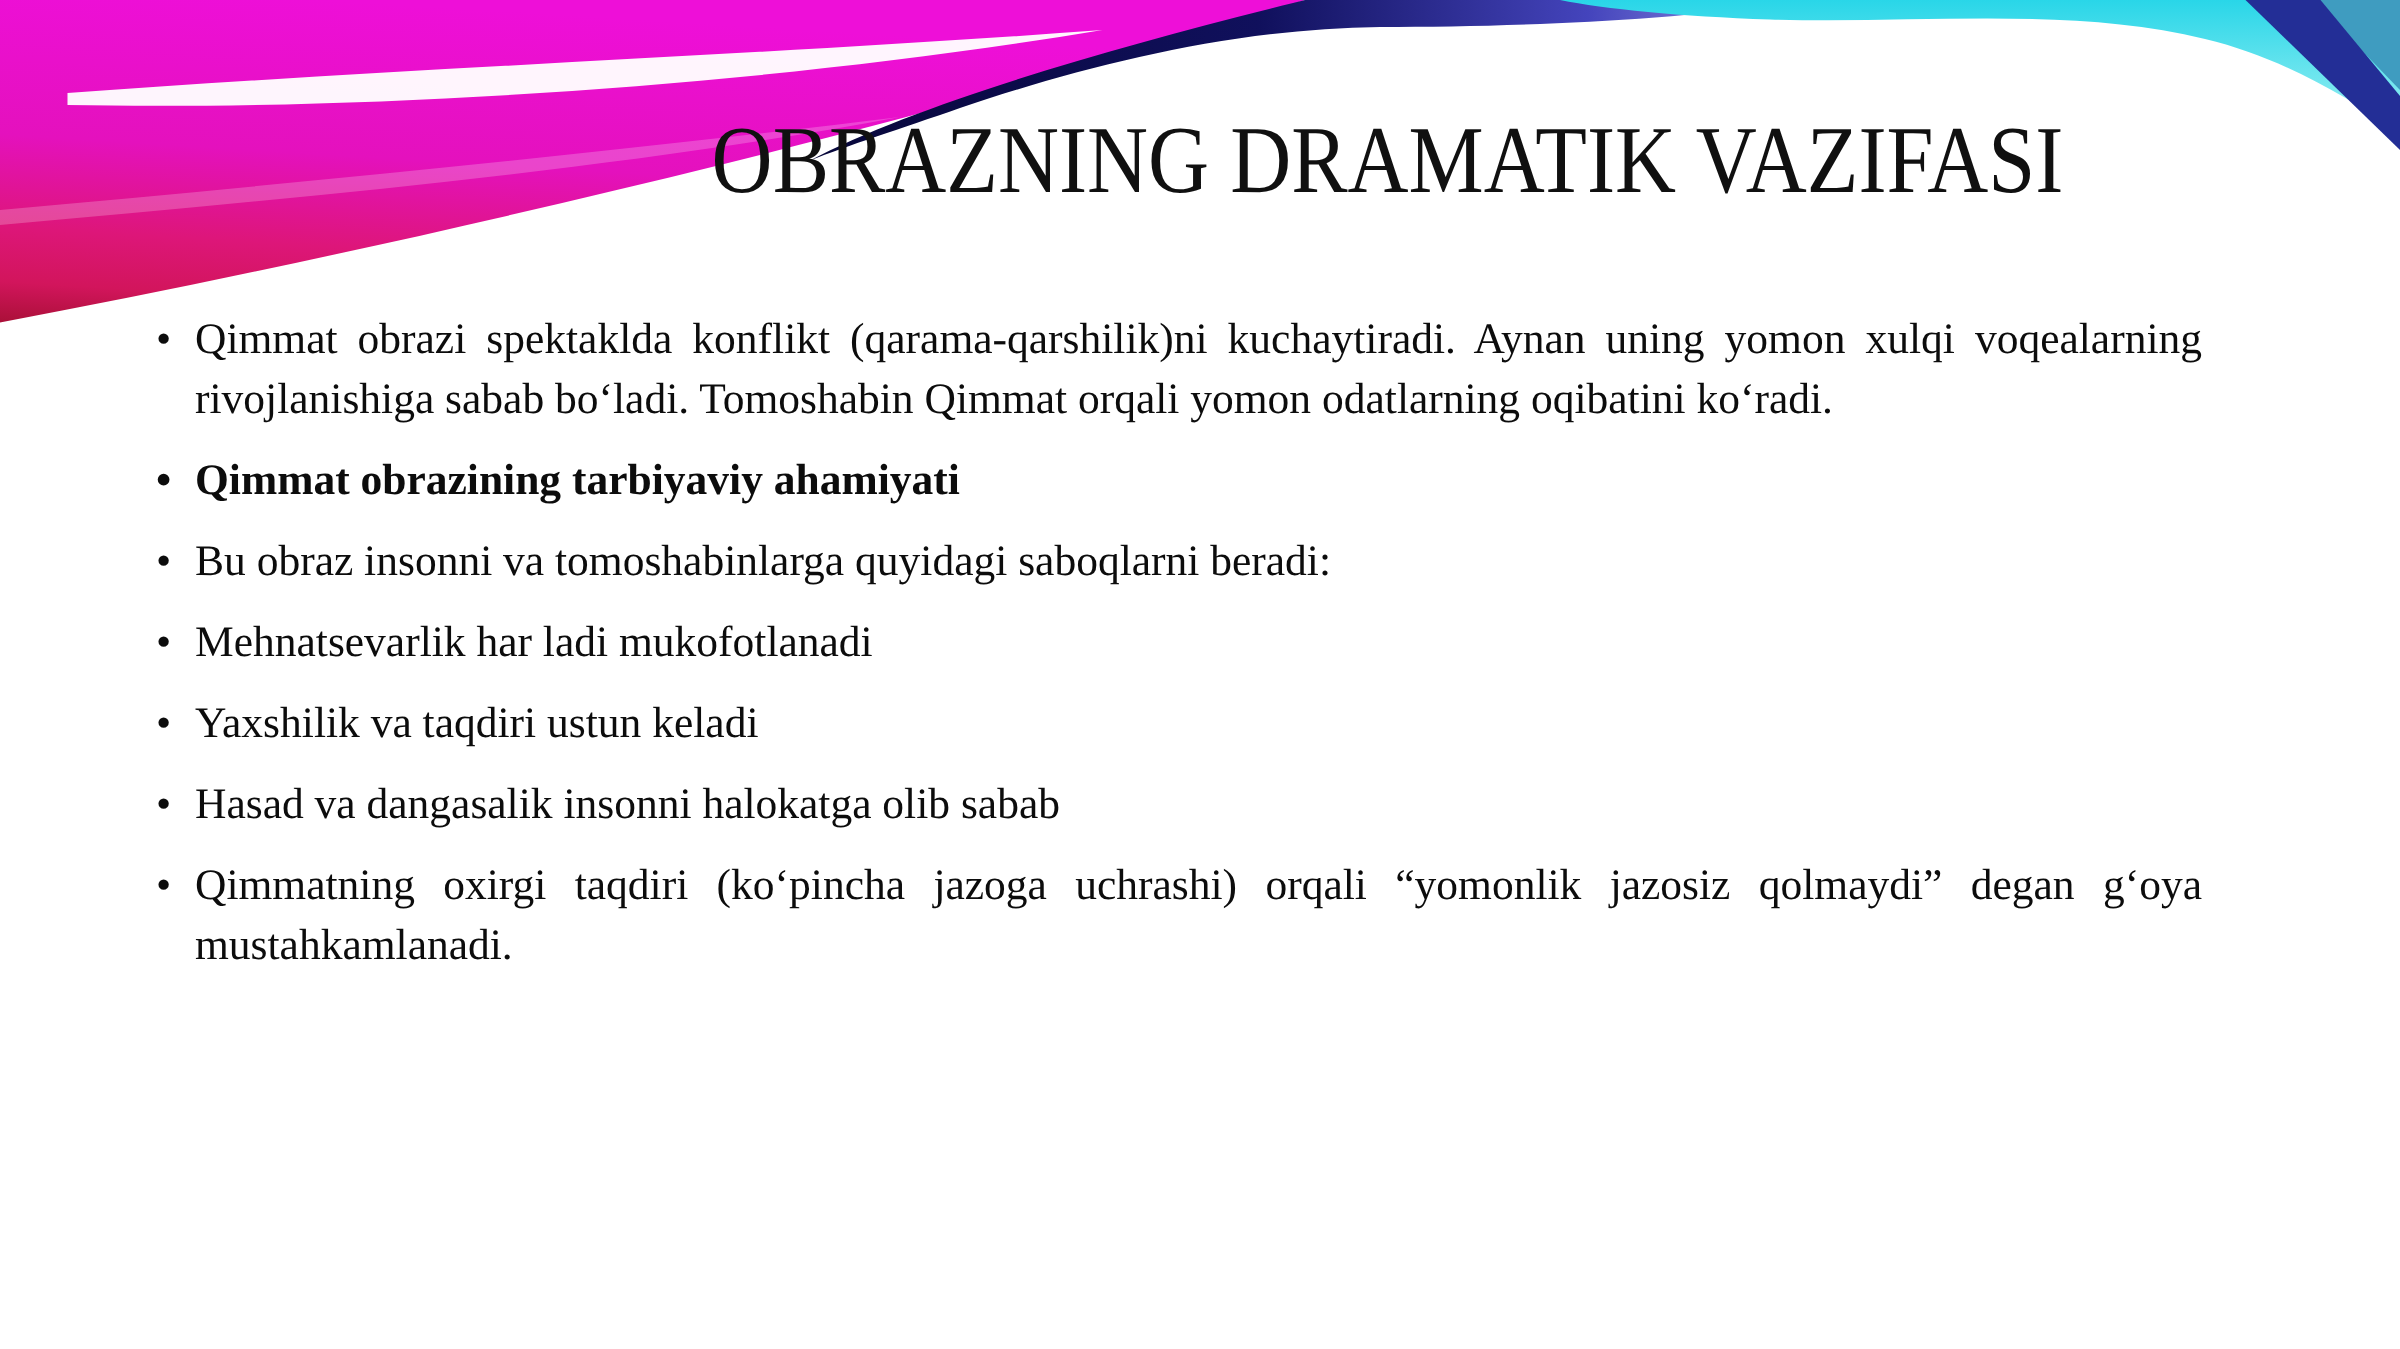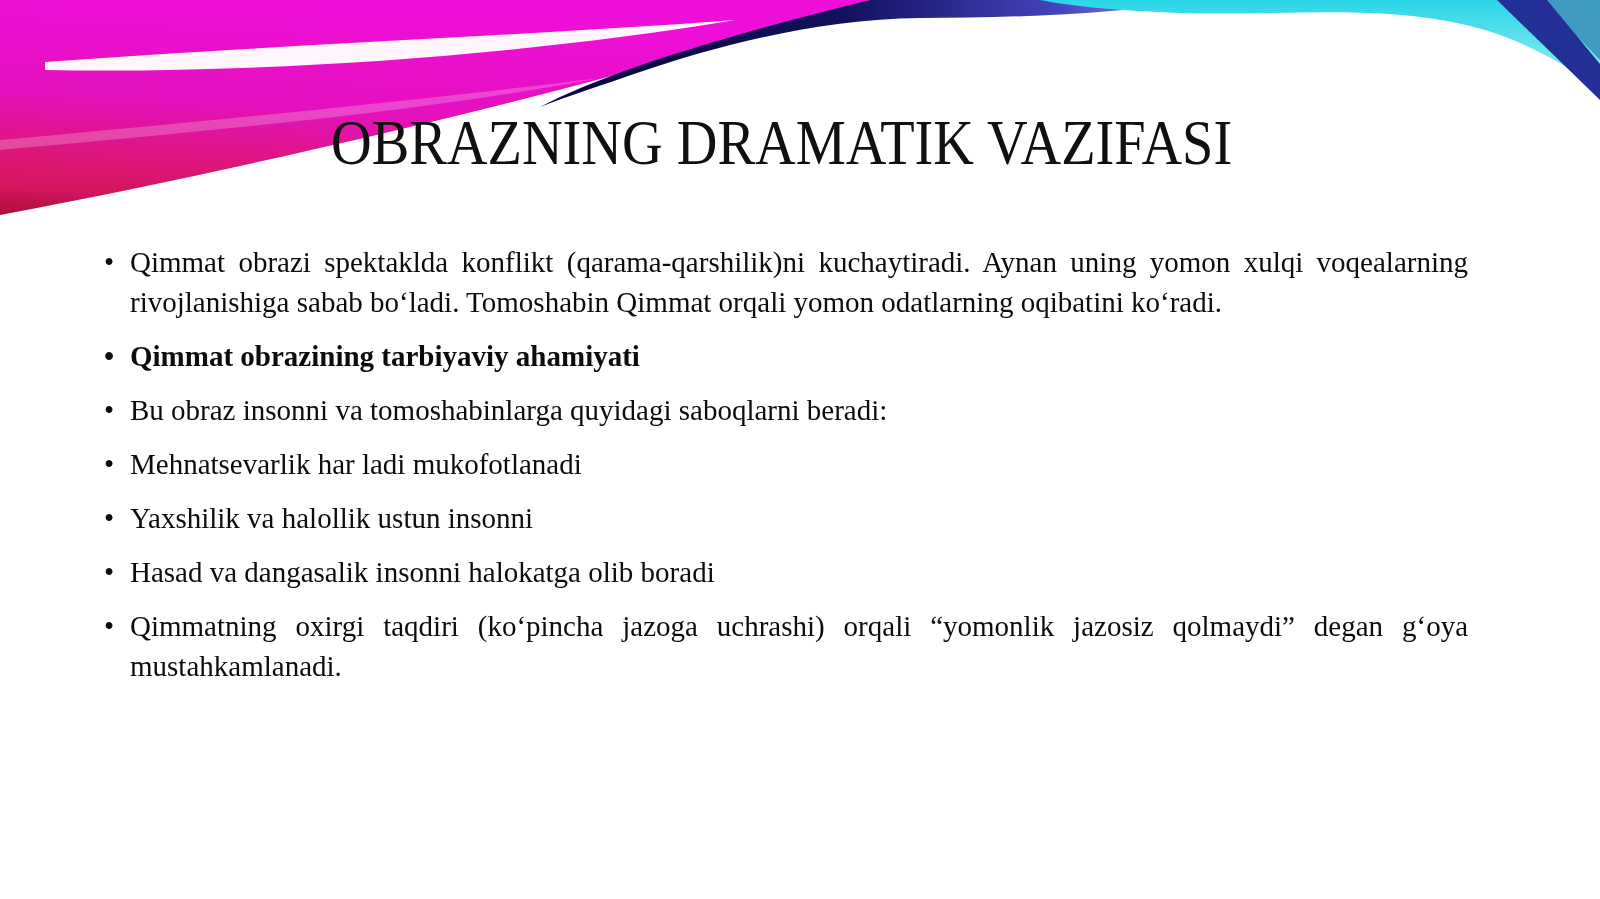--- a/index.html
+++ b/index.html
@@ -9,23 +9,23 @@
     overflow:hidden;
     font-family:"Liberation Serif", serif;
     position:relative;
   }
   .wave{
     position:absolute;top:0;left:0;width:1600px;height:220px;
   }
   .wave svg{display:block;}
   .title-wrap{
     position:relative;
-    margin-top:106px;
+    margin-top:70px;
     padding-left:250px;
-    text-align:left;
+    text-align:center;
   }
   h1.slide-title{
     margin:0;
     font-size:64px;
     font-weight:400;
     color:#101010;
     letter-spacing:0px;
     transform:scaleX(0.88);
     transform-origin:50% 50%;
     white-space:nowrap;
@@ -110,25 +110,25 @@
     <li>
       <span class="marker">•</span>
       <span>Bu obraz insonni va tomoshabinlarga quyidagi saboqlarni beradi:</span>
     </li>
     <li>
       <span class="marker">•</span>
       <span>Mehnatsevarlik har ladi mukofotlanadi</span>
     </li>
     <li>
       <span class="marker">•</span>
-      <span>Yaxshilik va halollik ustun insonni</span>
+      <span>Yaxshilik va taqdiri ustun keladi</span>
     </li>
     <li>
       <span class="marker">•</span>
-      <span>Hasad va dangasalik insonni halokatga olib boradi</span>
+      <span>Hasad va dangasalik insonni halokatga olib sabab</span>
     </li>
     <li>
       <span class="marker">•</span>
       <span>Qimmatning oxirgi taqdiri (ko‘pincha jazoga uchrashi) orqali “yomonlik jazosiz qolmaydi” degan g‘oya mustahkamlanadi.</span>
     </li>
   </ul>
 
 </div>
 
 </body></html>

